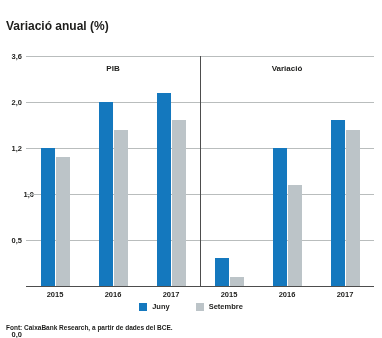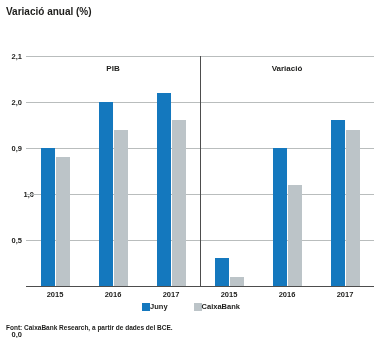--- a/index.html
+++ b/index.html
@@ -14,22 +14,22 @@
     position:absolute;left:0;top:0;width:382px;height:338px;
     background:#ffffff;
     box-sizing:border-box;
   }
   #title{
     position:absolute;left:6px;top:4px;
     font-size:10.5px;font-weight:bold;color:#1478BE;
     letter-spacing:-0.2px;white-space:nowrap;
   }
   #subtitle{
-    position:absolute;left:6px;top:6px;
-    font-size:10px;font-weight:bold;color:#1d1d1b;
+    position:absolute;left:6px;top:19px;
+    font-size:12px;font-weight:bold;color:#1d1d1b;
     white-space:nowrap;
   }
   #plot{
     position:absolute;left:26px;top:56px;
     width:348px;height:230px;
   }
   .gridline{
     position:absolute;left:0;width:348px;height:1px;
     background:#b9bdbd;
   }
@@ -58,43 +58,43 @@
     position:absolute;top:234px;
     font-size:7.5px;color:#1d1d1b;font-weight:bold;
     text-align:center;transform:translateX(-50%);
     white-space:nowrap;
   }
   #legend{
     position:absolute;left:0;top:302px;width:382px;
     display:flex;justify-content:center;align-items:center;
     gap:26px;
   }
-  .legend-item{display:flex;align-items:center;}
+  .legend-item{display:flex;align-items:center;gap:5px;}
   .legend-swatch{width:8px;height:8px;display:block;}
   .legend-label{font-size:7.5px;font-weight:bold;color:#1d1d1b;}
   #source{
     position:absolute;left:6px;top:324px;
     font-size:6.5px;color:#1d1d1b;font-weight:bold;
     white-space:nowrap;
   }
 </style>
 </head>
 <body>
 
 <div id="chart-card">
 
   <div id="subtitle">Variació anual (%)</div>
 
   <div class="ytick-wrap" id="ytick-wrap">
       <div class="ytick-lbl" style="top: 230px; margin-top: 48px;">0,0</div>
       <div class="ytick-lbl" style="top: 184px;">0,5</div>
       <div class="ytick-lbl" style="top: 138px; margin-left: 12px;">1,0</div>
-      <div class="ytick-lbl" style="top: 92px;">0,9</div>
+      <div class="ytick-lbl" style="top: 92px;">1,2</div>
       <div class="ytick-lbl" style="top: 46px;">2,0</div>
-      <div class="ytick-lbl" style="top: 0px;">2,1</div>
+      <div class="ytick-lbl" style="top: 0px;">3,6</div>
     </div>
 
   <div id="plot">
     <div id="gridlines">
         <div class="gridline axis" style="top: 230px;"></div>
         <div class="gridline" style="top: 184px;"></div>
         <div class="gridline" style="top: 138px;"></div>
         <div class="gridline" style="top: 92px;"></div>
         <div class="gridline" style="top: 46px;"></div>
         <div class="gridline" style="top: 0px;"></div>
@@ -128,19 +128,19 @@
       </div>
   </div>
 
   <div id="legend">
       <div class="legend-item">
         <span class="legend-swatch" style="background: rgb(20, 120, 190);"></span>
         <span class="legend-label">Juny</span>
       </div>
       <div class="legend-item">
         <span class="legend-swatch" style="background: rgb(188, 196, 200);"></span>
-        <span class="legend-label">CaixaBank</span>
+        <span class="legend-label">Setembre</span>
       </div>
     </div>
 
   <div id="source">Font: CaixaBank Research, a partir de dades del BCE.</div>
 
 </div>
 
 </body></html>

